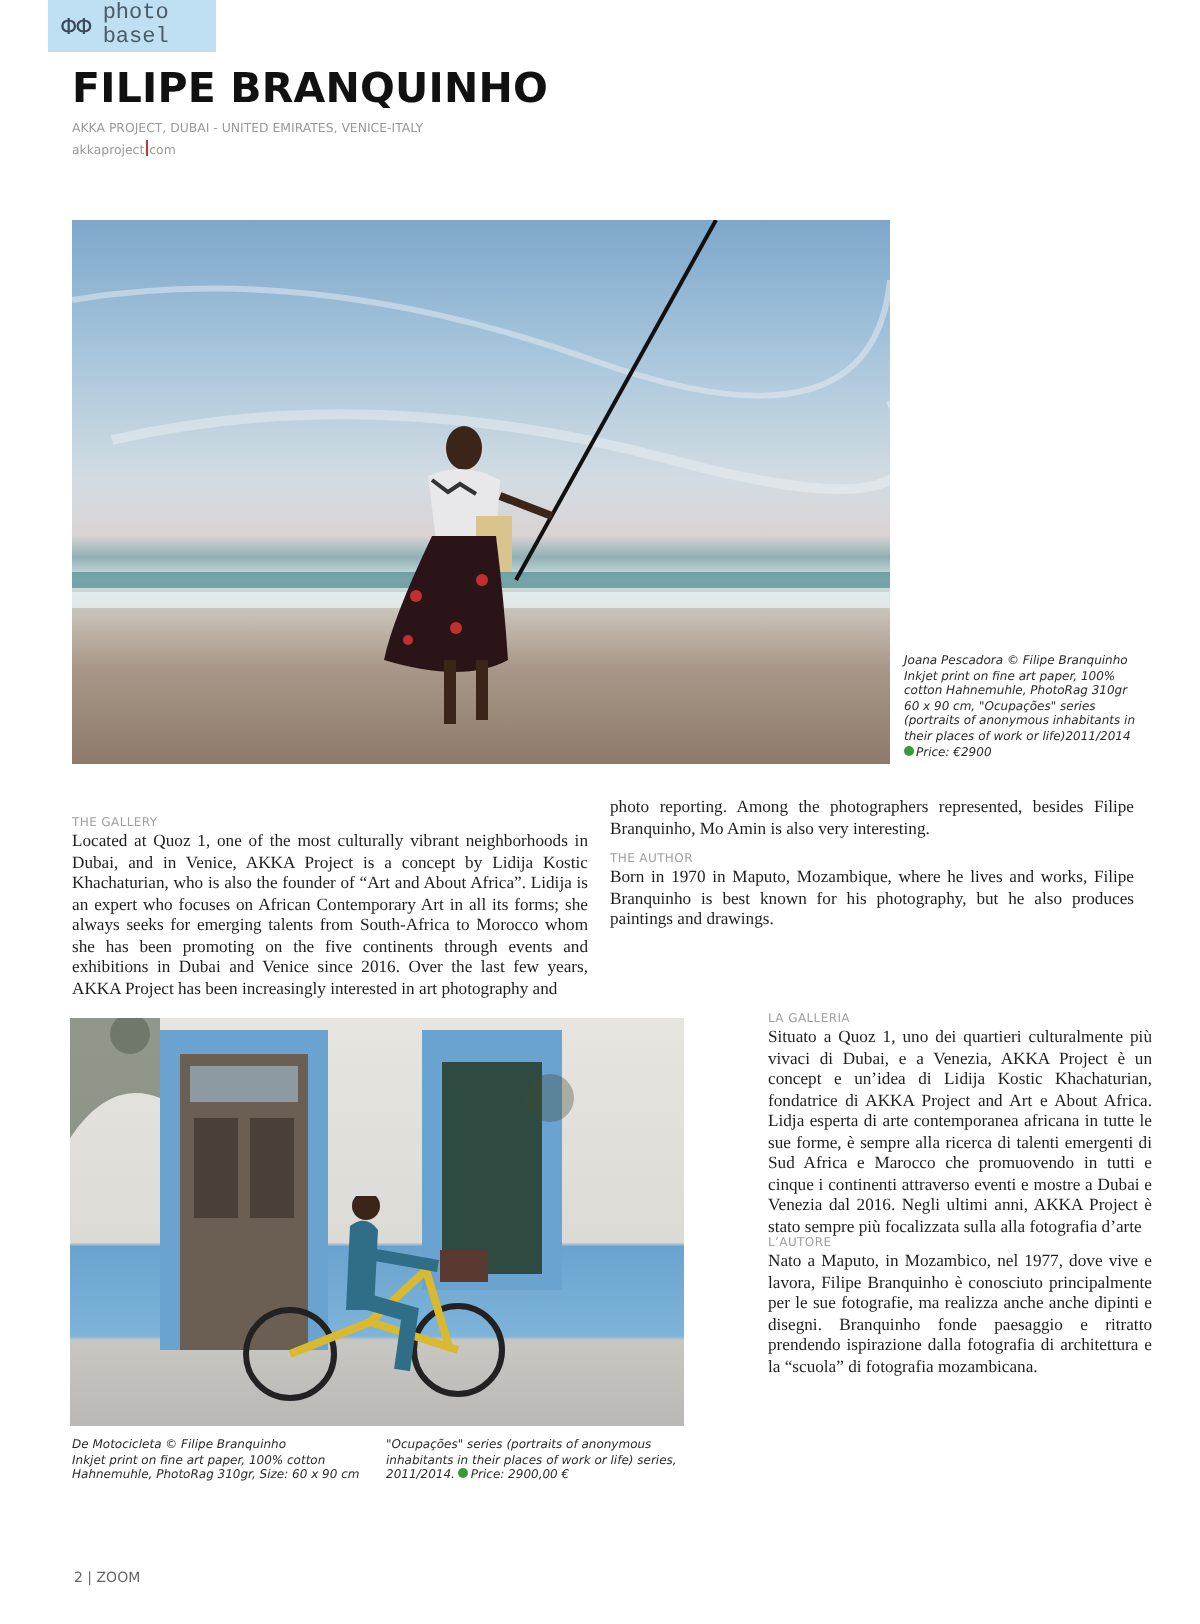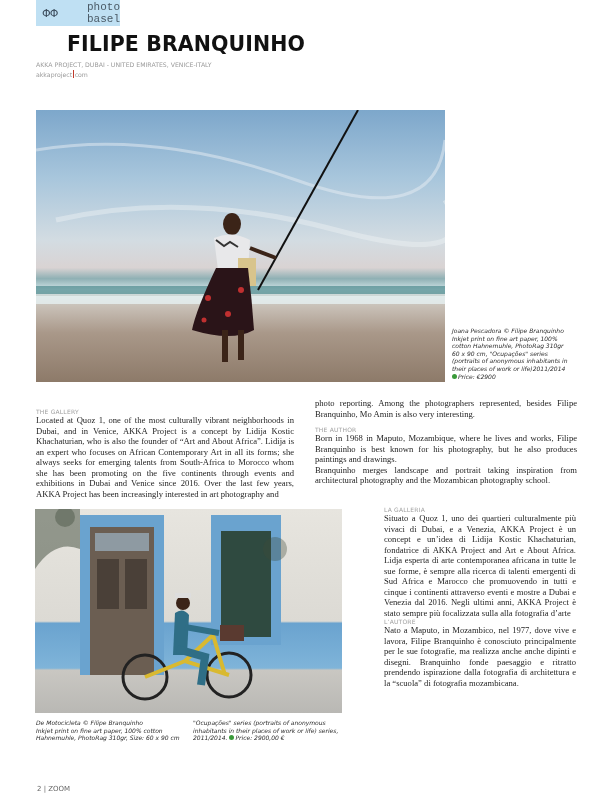--- a/index.html
+++ b/index.html
@@ -1,36 +1,36 @@
 <!DOCTYPE html>
 <html><head>
 <meta charset="utf-8">
 <style>
   html, body { margin:0; padding:0; }
   body { width:600px; height:812px; background:#ffffff; position:relative; overflow:hidden; font-family:"Liberation Serif", serif; color:#1a1a1a; }
   .abs { position:absolute; }
-  .logo { left:36px; top:0; width:84px; height:26px; background:#bfe0f3; display:flex; align-items:center; padding-left:6px; box-sizing:border-box;text-align:right; }
+  .logo { left:24px; top:0; width:84px; height:26px; background:#bfe0f3; display:flex; align-items:center; padding-left:6px; box-sizing:border-box; }
   .logo .mark { font-family:"DejaVu Sans", sans-serif; font-size:11px; color:#3a4a5a; letter-spacing:-1px; margin-right:6px; }
   .logo .txt { font-family:"Liberation Mono", monospace; font-size:11px; color:#4a5a66; }
-  .title { left:36px; top:32px; font-family:"DejaVu Sans", sans-serif; font-weight:bold; font-size:20.5px; letter-spacing:0.1px; color:#111;margin-left:31px; }
+  .title { left:36px; top:32px; font-family:"DejaVu Sans", sans-serif; font-weight:bold; font-size:20.5px; letter-spacing:0.1px; color:#111; }
   .subtitle { left:36px; top:61px; font-family:"DejaVu Sans", sans-serif; font-size:6.2px; color:#9a9a9a; }
   .url { left:36px; top:70px; font-family:"DejaVu Sans", sans-serif; font-size:6.2px; color:#9a9a9a; }
   .url .bar { display:inline-block; width:1.5px; height:8px; background:#c0392b; vertical-align:-1px; margin:0 0.5px; }
   .photo { overflow:hidden; }
   .photo1 { left:36px; top:110px; width:409px; height:272px; background:linear-gradient(180deg,#7da7cb 0%,#a8c6dc 25%,#d3dce2 48%,#d9d3d3 58%,#8fb0b4 62%,#cfe3e6 66%,#c9c1b8 72%,#a99889 82%,#8d7a69 100%); }
   .photo2 { left:35px; top:509px; width:307px; height:204px; background:linear-gradient(180deg,#e7e5df 0%,#dcdad4 55%,#6aa3cf 56%,#7fb4d9 78%,#c9c7c2 79%,#b9b8b4 100%); }
   .caption { font-family:"DejaVu Sans", sans-serif; font-style:italic; font-size:6px; line-height:7.6px; color:#2a2a2a; }
   .cap1 { left:452px; top:327px; width:142px; }
   .cap2 { left:36px; top:719px; width:150px; }
   .cap3 { left:193px; top:719px; width:160px; }
   .dot { display:inline-block; width:5px; height:5px; border-radius:50%; background:#3a9a3a; vertical-align:0; margin-right:1px; }
   .section-label { font-family:"DejaVu Sans", sans-serif; font-size:6px; color:#a0a0a0; letter-spacing:0.2px; }
   .body { font-size:8.6px; line-height:10.5px; text-align:justify; color:#1e1e1e; }
   .col1 { left:36px; top:408px; width:258px; }
-  .col2 { left:315px; top:398px; width:262px; }
+  .col2 { left:305px; top:398px; width:262px; }
   .col3 { left:384px; top:506px; width:192px; }
   .mb6 { margin-bottom:7px; }
   .footer { left:37px; top:785px; font-family:"DejaVu Sans", sans-serif; font-size:7px; color:#666; }
   svg { display:block; }
 </style>
 </head>
 <body>
 
 <div class="abs logo">
   <span class="mark">ΦΦ</span>
@@ -71,22 +71,21 @@
   <div><span class="dot"></span><span>Price: €2900</span></div>
 </div>
 
 <div class="abs col1">
   <div class="section-label">THE GALLERY</div>
   <div class="body">Located at Quoz 1, one of the most culturally vibrant neighborhoods in Dubai, and in Venice, AKKA Project is a concept by Lidija Kostic Khachaturian, who is also the founder of “Art and About Africa”. Lidija is an expert who focuses on African Contemporary Art in all its forms; she always seeks for emerging talents from South-Africa to Morocco whom she has been promoting on the five continents through events and exhibitions in Dubai and Venice since 2016. Over the last few years, AKKA Project has been increasingly interested in art photography and</div>
 </div>
 <div class="abs col2">
   <div class="body mb6">photo reporting. Among the photographers represented, besides Filipe Branquinho, Mo Amin is also very interesting.</div>
   <div class="section-label">THE AUTHOR</div>
-  <div class="body">Born in 1968 in Maputo, Mozambique, where he lives and works, Filipe Branquinho is best known for his photography, but he also produces paintings and drawings.</div>
-  <div class="body">Branquinho merges landscape and portrait taking inspiration from architectural photography and the Mozambican photography school.</div>
+  <div class="body">Born in 1970 in Maputo, Mozambique, where he lives and works, Filipe Branquinho is best known for his photography, but he also produces paintings and drawings.</div>
 </div>
 
 <div class="abs photo photo2">
   <svg width="307" height="204" viewBox="0 0 307 204">
     <rect x="45" y="6" width="84" height="160" fill="#6aa3cf"></rect>
     <rect x="55" y="18" width="64" height="148" fill="#6b5e52"></rect>
     <rect x="60" y="24" width="54" height="18" fill="#8e9aa2"></rect>
     <rect x="62" y="50" width="22" height="50" fill="#4a4038"></rect>
       <rect x="90" y="50" width="22" height="50" fill="#4a4038"></rect>
     <rect x="176" y="6" width="70" height="130" fill="#6aa3cf"></rect>

